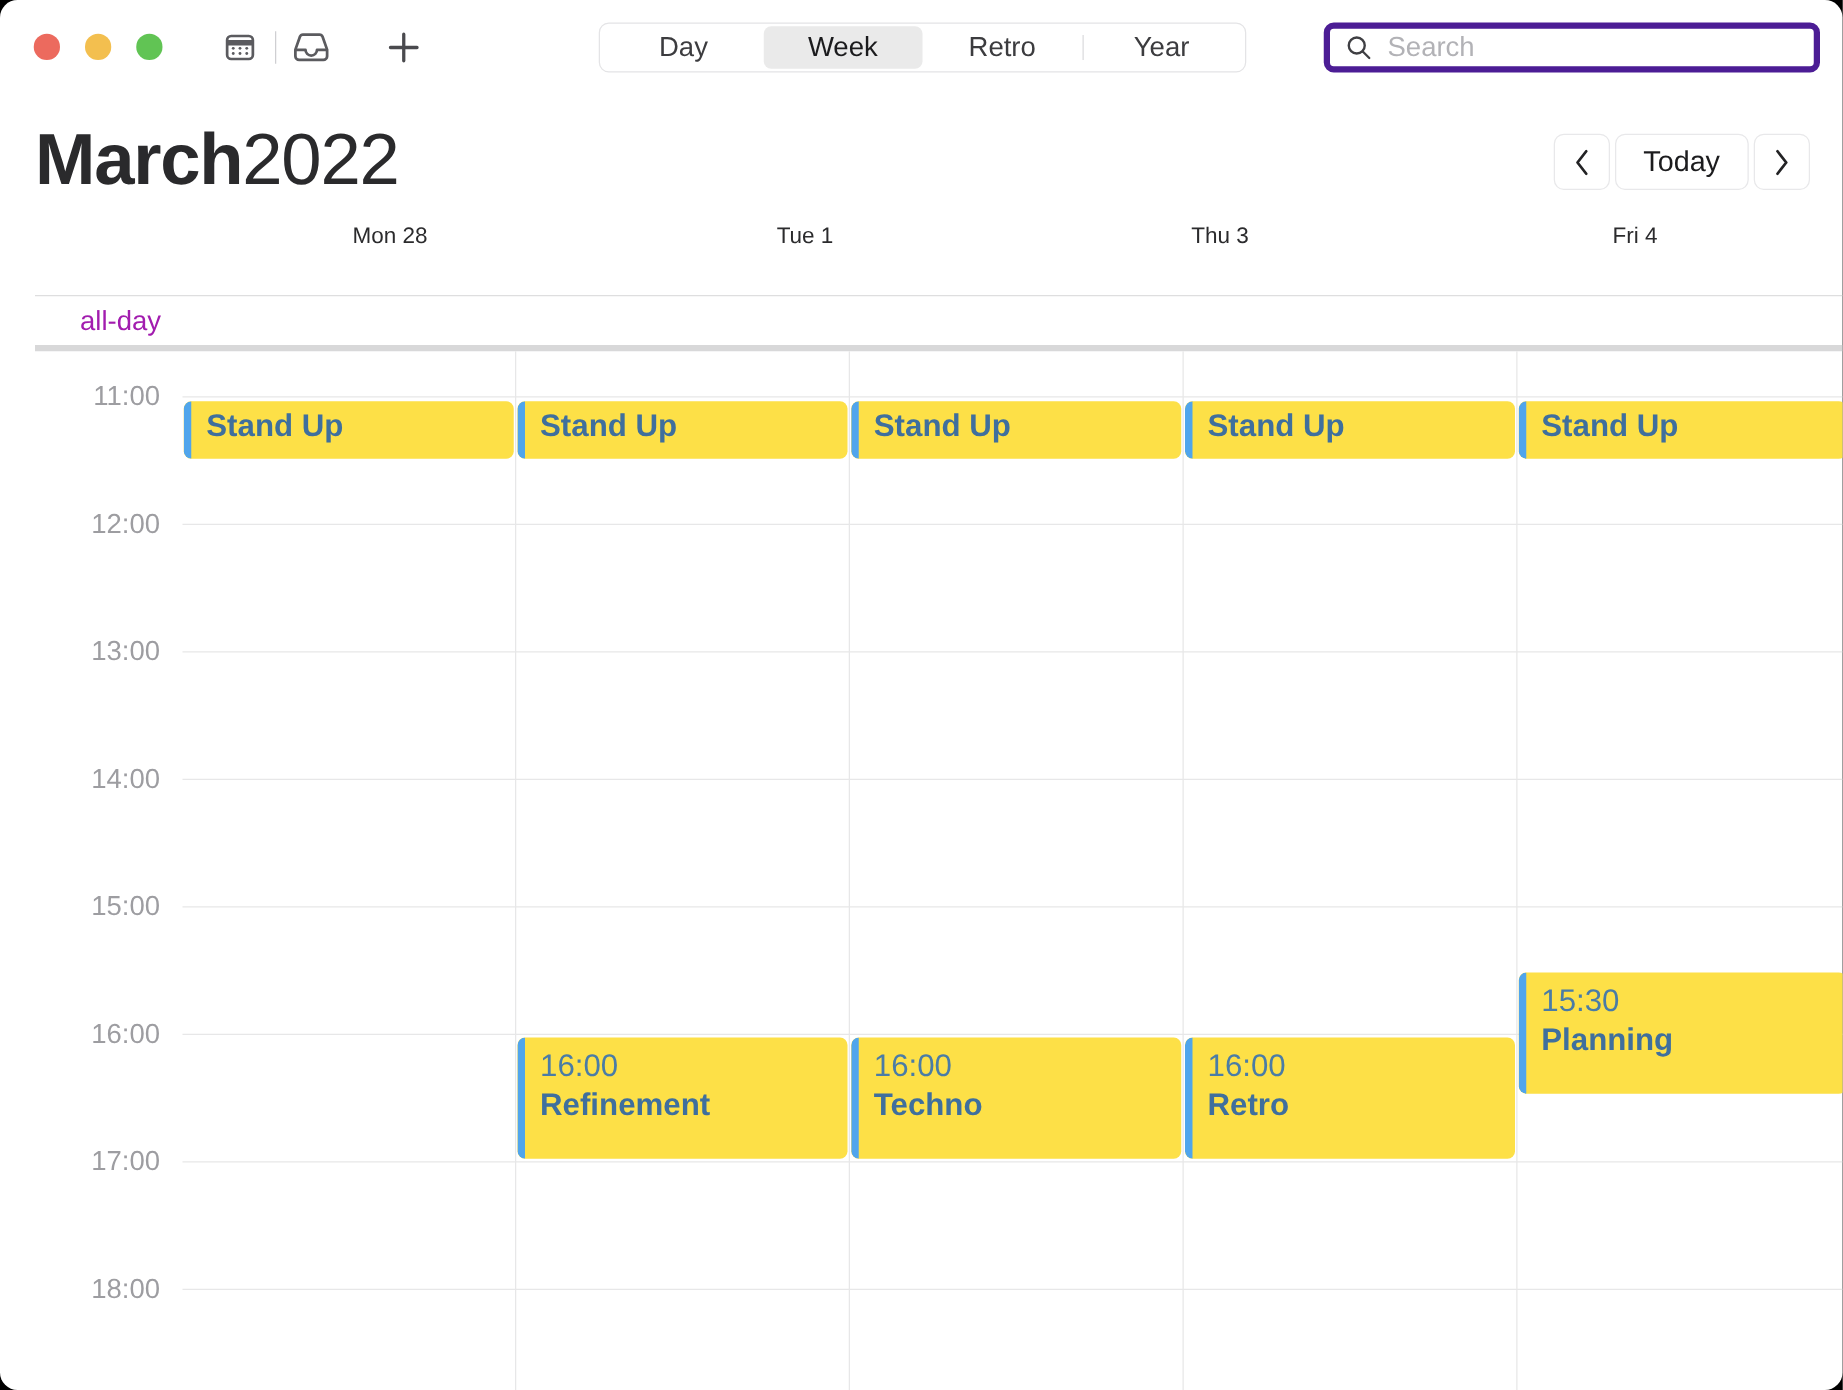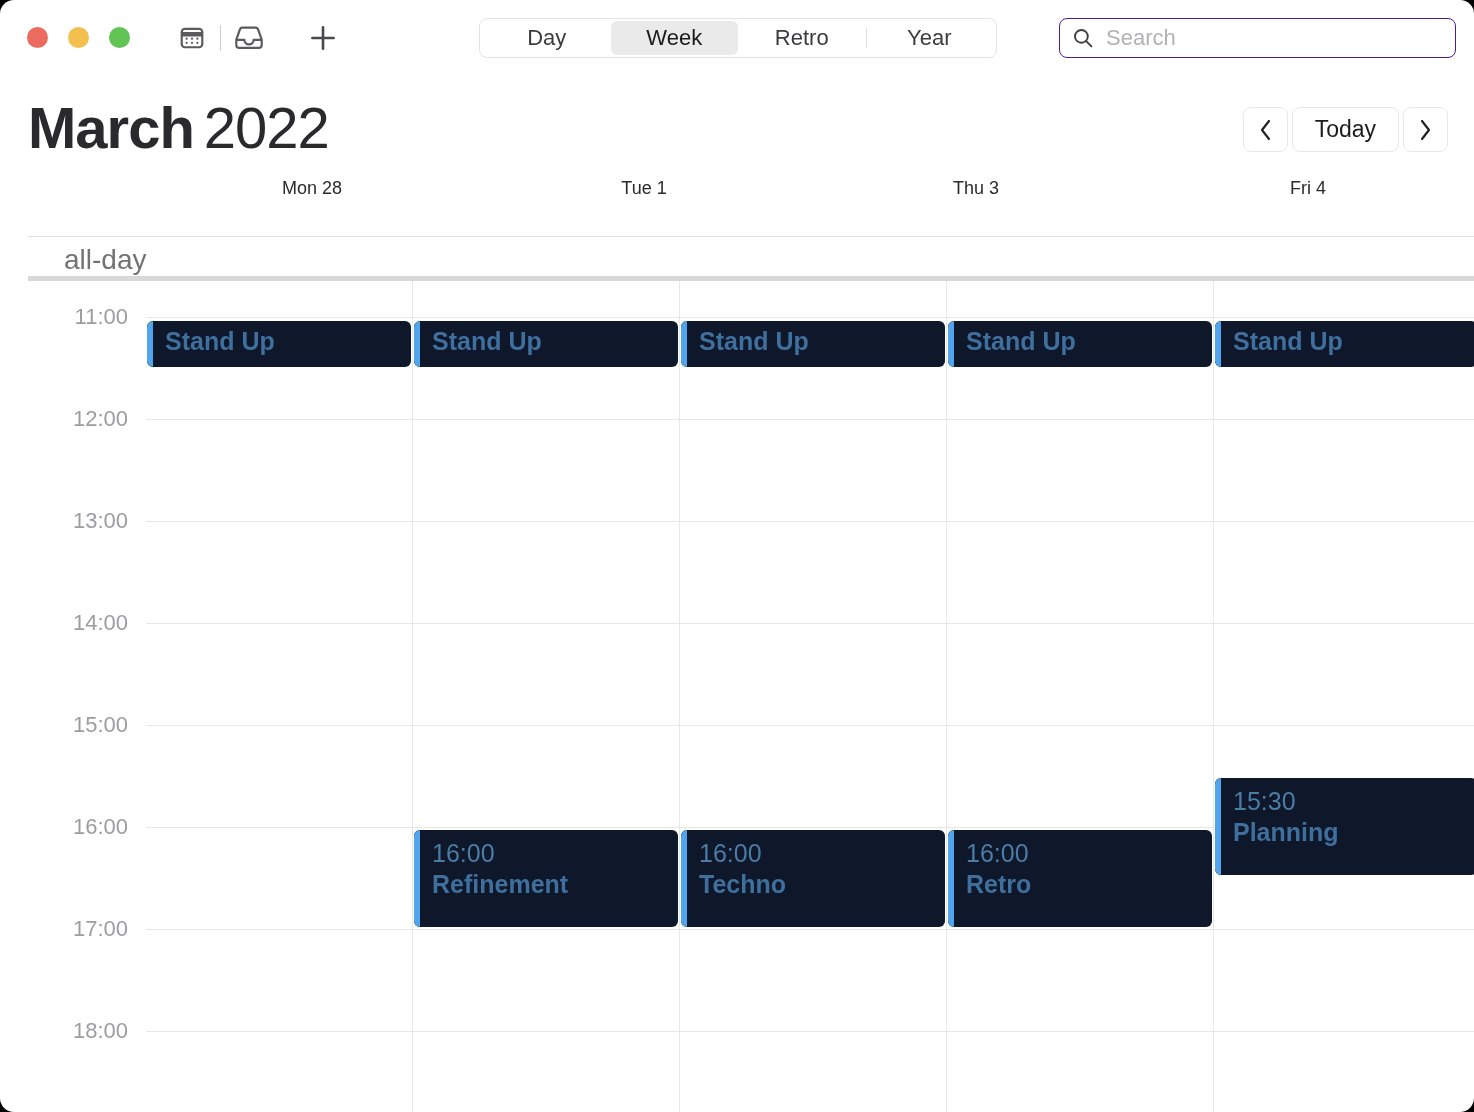--- a/index.html
+++ b/index.html
@@ -115,21 +115,21 @@
     width: 1px;
     background: #dcdcde;
   }
 
   
   .search {
     position: absolute;
     left: 1059px; top: 18px;
     width: 397px;
     height: 40px;
-    border: 1px solid #4c1d95;
+    border: 5px solid #4c1d95;
     border-radius: 8px;
     display: flex;
     align-items: center;
     box-sizing: border-box;
     padding: 0 12px;
     background: #ffffff;
   }
   .search-icon {
     width: 22px; height: 22px;
     margin-right: 12px;
@@ -151,21 +151,21 @@
   .page-title {
     position: absolute;
     left: 28px;
     top: 14px;
     font-size: 58px;
     letter-spacing: -1px;
     color: #2a2a2c;
     white-space: nowrap;
   }
   .page-title .m { font-weight: 700; }
-  .page-title .y { font-weight: 400; color: #2a2a2c; margin-left: 10px;}
+  .page-title .y { font-weight: 400; color: #2a2a2c; }
 
   .nav {
     position: absolute;
     right: 26px;
     top: 27px;
     display: flex;
     align-items: center;
     gap: 4px;
   }
   .nav-btn {
@@ -211,22 +211,22 @@
   .allday-line-top {
     position: absolute;
     left: 28px; right: 0; top: 0;
     height: 1px;
     background: #dededf;
   }
   .allday-label {
     position: absolute;
     left: 64px;
     top: 8px;
-    font-size: 28px;
-    color: #737373;
+    font-size: 22px;
+    color: #a21caf;
   }
   .allday-sep {
     position: absolute;
     left: 28px; right: 0;
     top: 40px;
     height: 5px;
     background: #d8d8d9;
   }
 
   
@@ -256,21 +256,21 @@
     position: absolute;
     top: 0;
     bottom: 0;
     width: 1px;
     background: #e7e7e8;
   }
 
   
   .event {
     position: absolute;
-    background: #0f172a;
+    background: #fde047;
     border-radius: 6px;
     overflow: hidden;
     box-sizing: border-box;
     padding: 8px 0 0 18px;
   }
   .event::before {
     content: "";
     position: absolute;
     left: 0; top: 0; bottom: 0;
     width: 6px;

